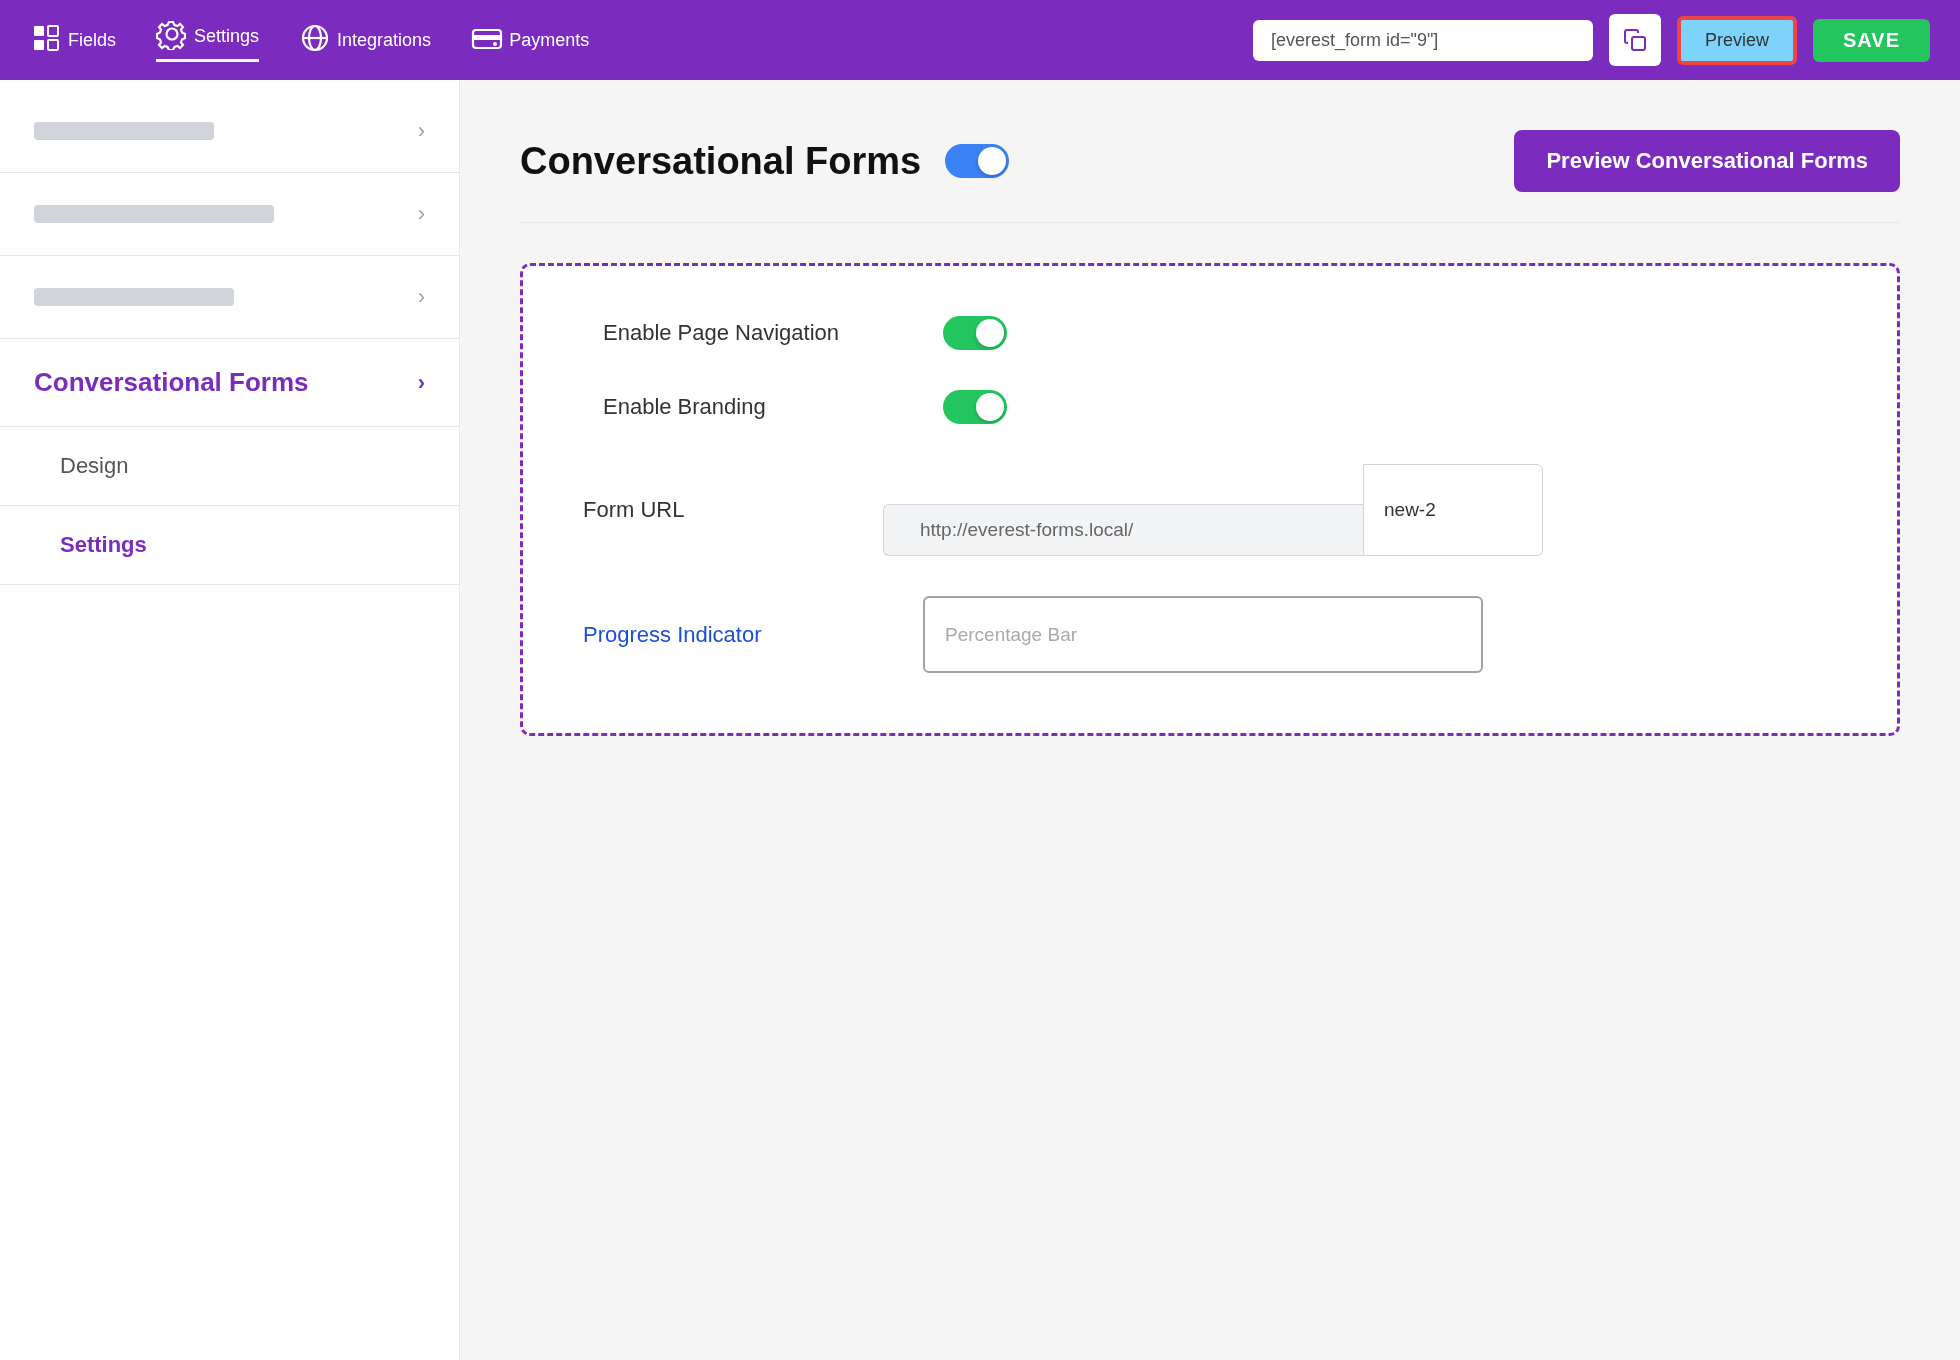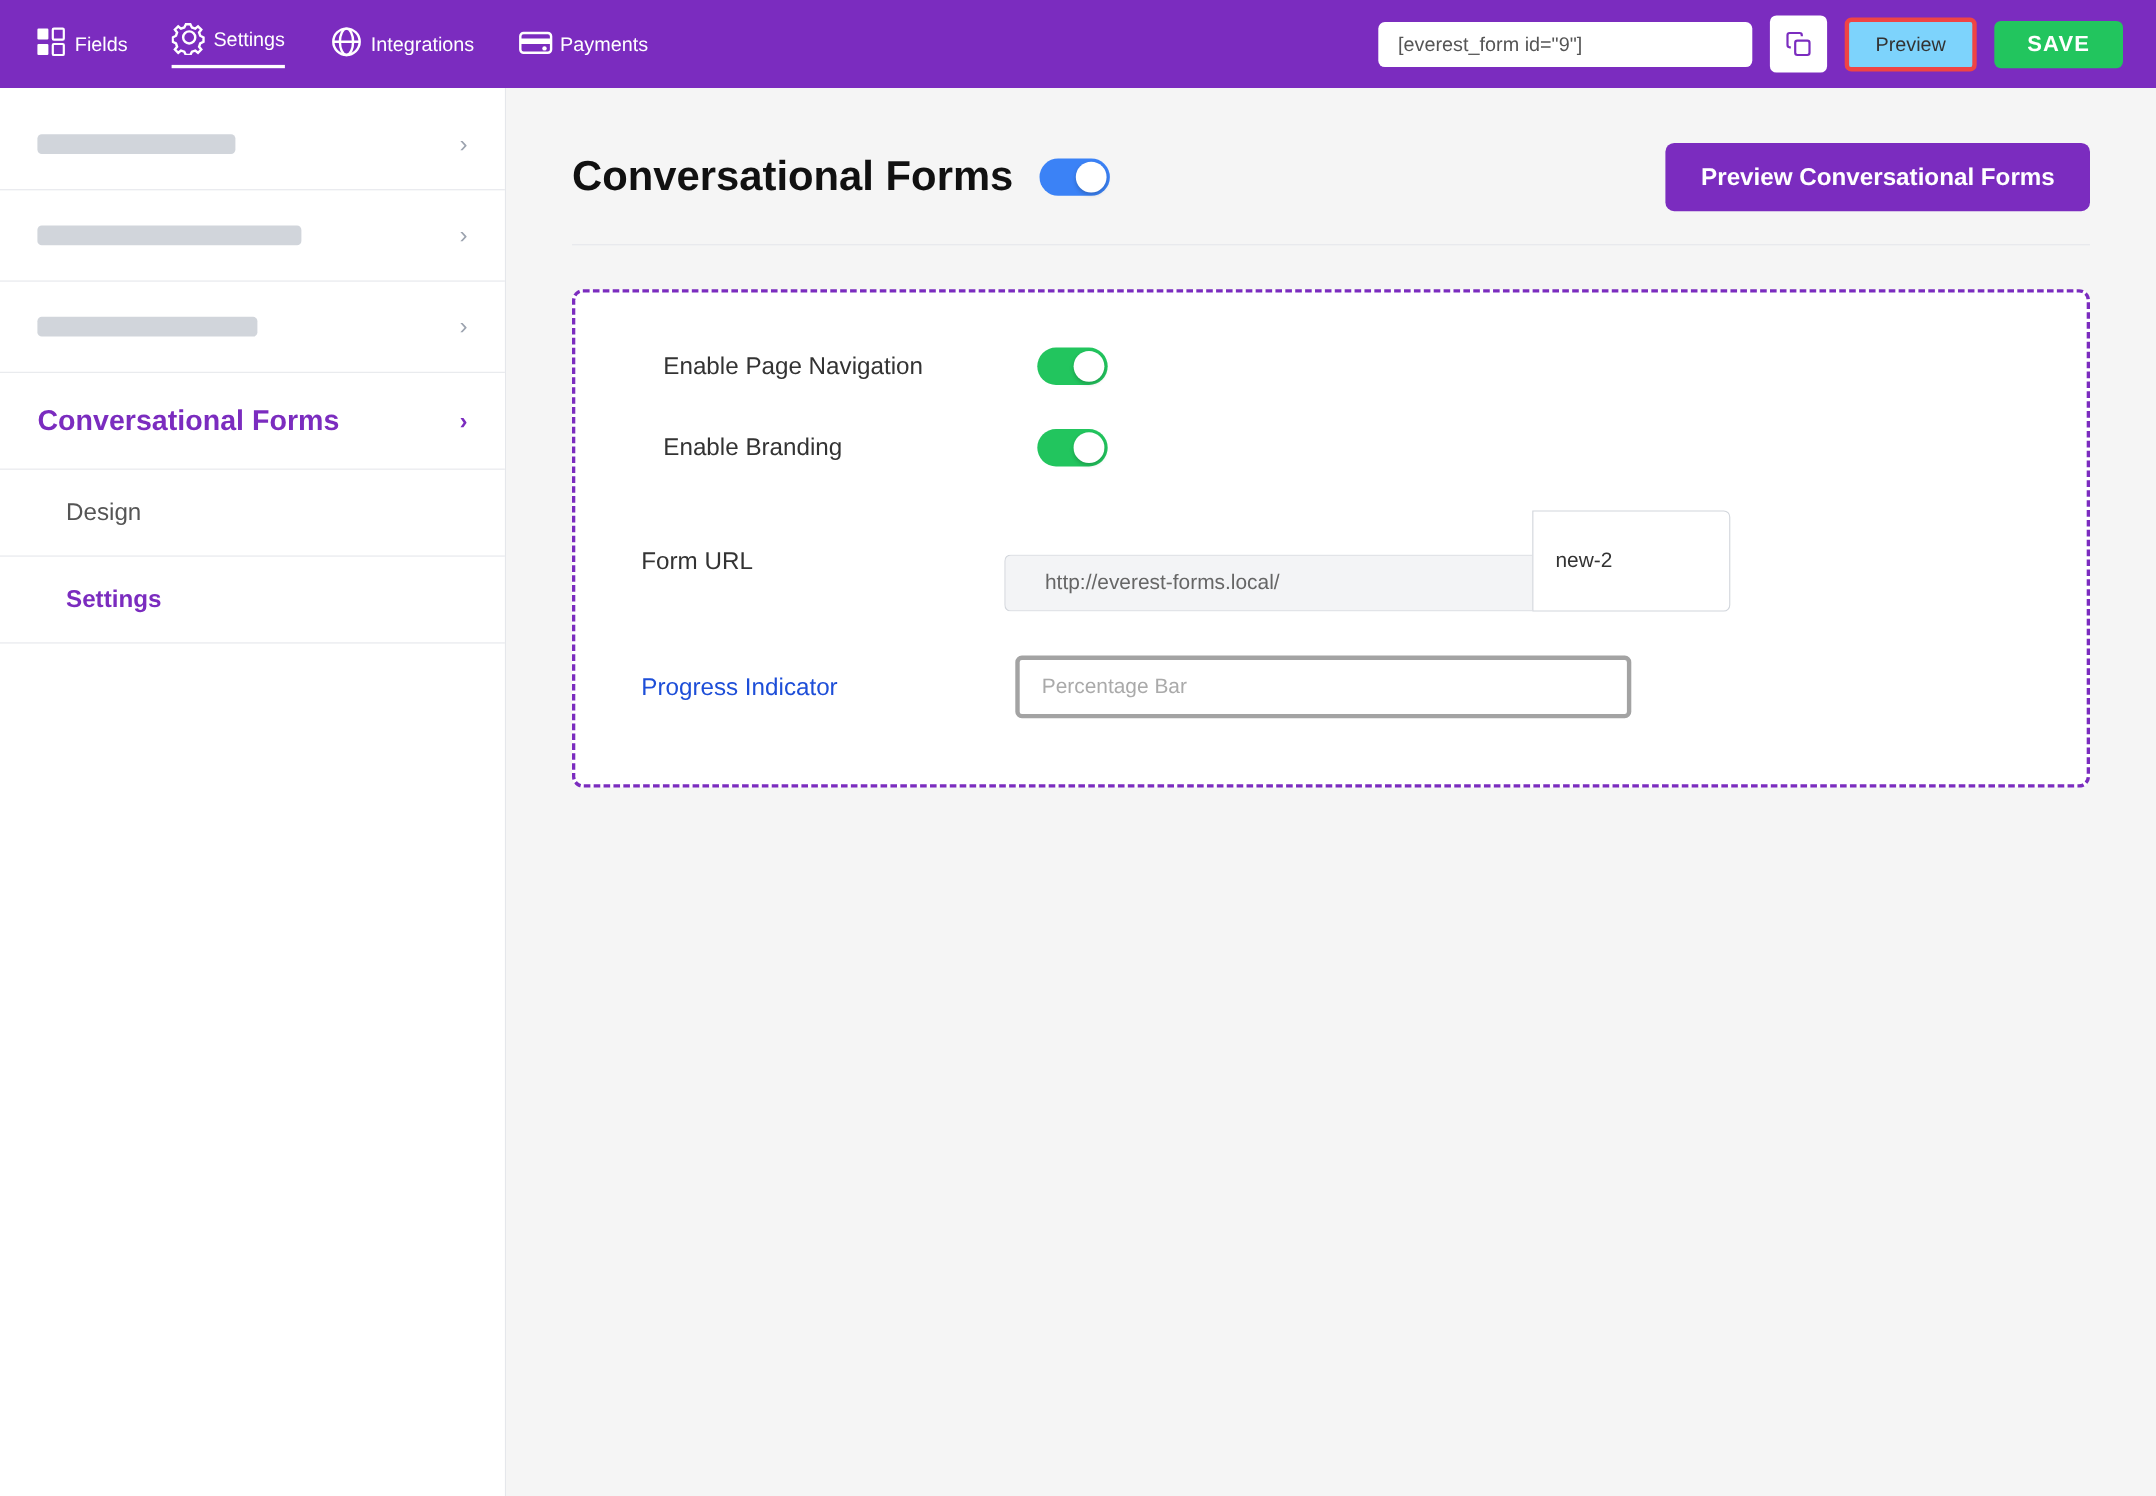--- a/index.html
+++ b/index.html
@@ -232,21 +232,20 @@
     .setting-label {
       font-size: 22px;
       color: #333;
       min-width: 300px;
     }
 
     
     .form-url-row {
       display: flex;
       align-items: center;
-      gap: 30px;
       margin-bottom: 40px;
     }
     .form-url-label {
       font-size: 22px;
       color: #333;
       min-width: 300px;
     }
     .form-url-inputs {
       display: flex;
       gap: 0;
@@ -279,23 +278,23 @@
       gap: 40px;
       margin-bottom: 10px;
     }
     .progress-label {
       font-size: 22px;
       color: #1d4ed8;
       min-width: 300px;
     }
     .progress-select {
       background: white;
-      border: 4px solid #a3a3a3;
+      border: 2px solid #a3a3a3;
       border-radius: 6px;
-      padding: 14px 20px;
+      padding: 26px 20px;
       font-size: 19px;
       color: #aaa;
       width: 560px;
       appearance: none;
       cursor: pointer;
     }
   </style>
 </head>
 <body>
 

